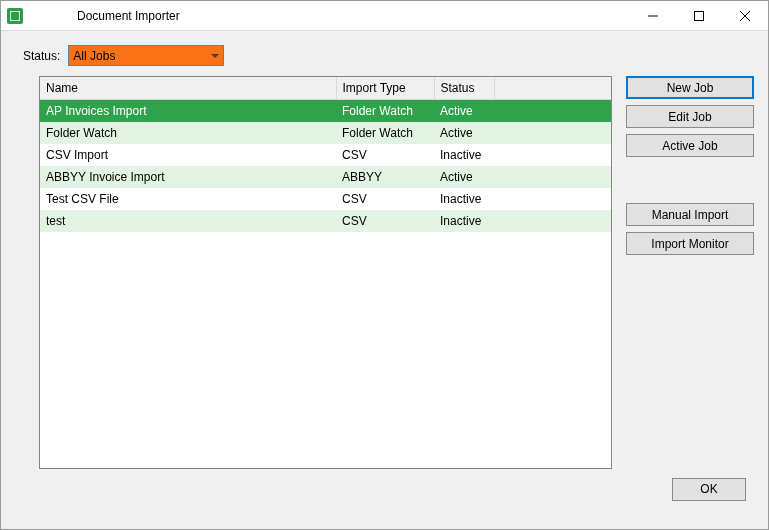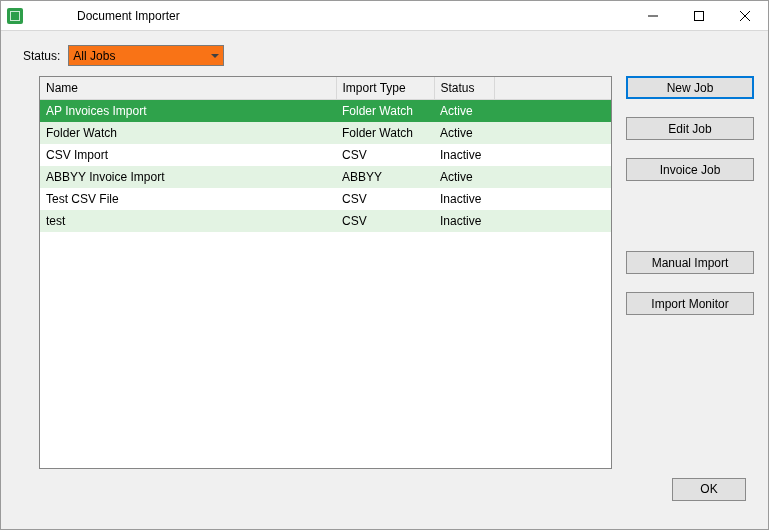--- a/index.html
+++ b/index.html
@@ -126,21 +126,21 @@
   tbody tr.even td {
     background: #e3f3e3;
   }
   tbody tr.odd td {
     background: #ffffff;
   }
 
   .side-buttons {
     width: 128px;
     display: flex; flex-direction: column;
-    gap: 18px;
+    gap: 6px;
   }
   .btn {
     height: 23px;
     border: 1px solid #8a8a8a;
     background: #e1e1e1;
     display: flex; align-items: center; justify-content: center;
     font-size: 12px;
     cursor: default;
   }
   .btn.primary {
@@ -248,21 +248,21 @@
                 <td>Inactive</td>
                 <td></td>
               </tr>
             </tbody>
         </table>
       </div>
 
       <div class="side-buttons">
         <div class="btn primary">New Job</div>
         <div class="btn">Edit Job</div>
-        <div class="btn">Invoice Job</div>
+        <div class="btn">Active Job</div>
         <div class="side-gap"></div>
         <div class="btn">Manual Import</div>
         <div class="btn">Import Monitor</div>
       </div>
     </div>
 
     <div class="footer">
       <div class="btn">OK</div>
     </div>
 

